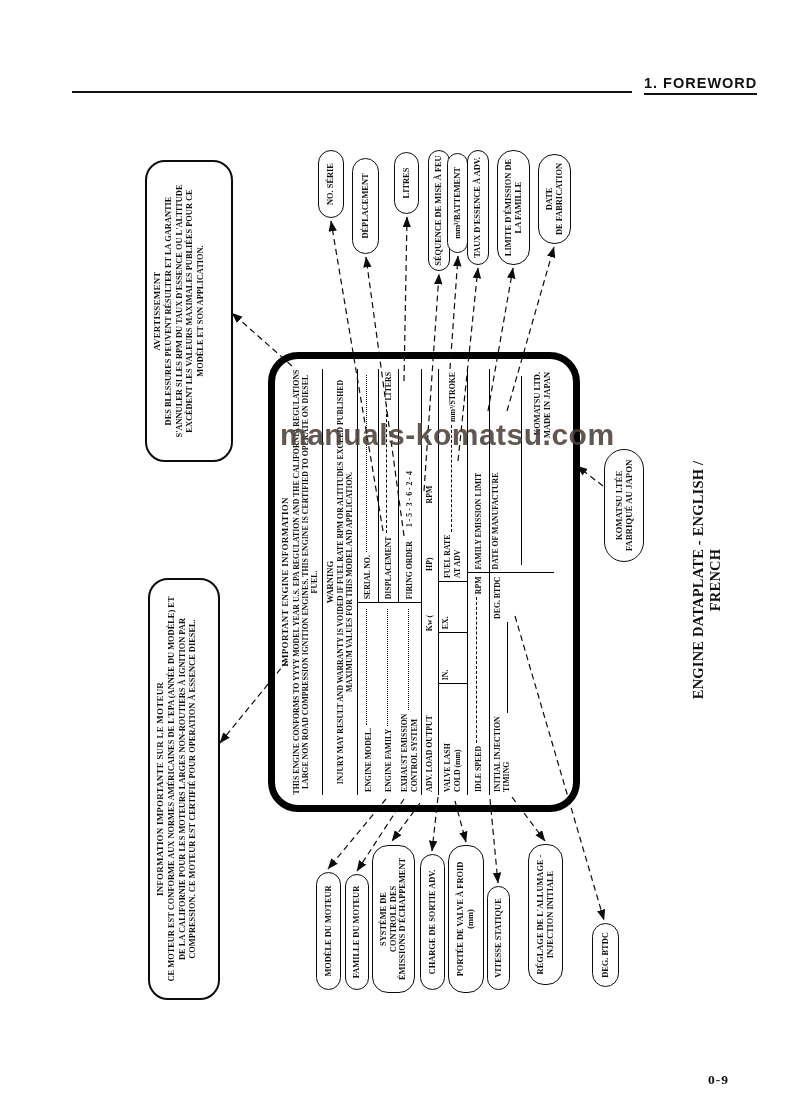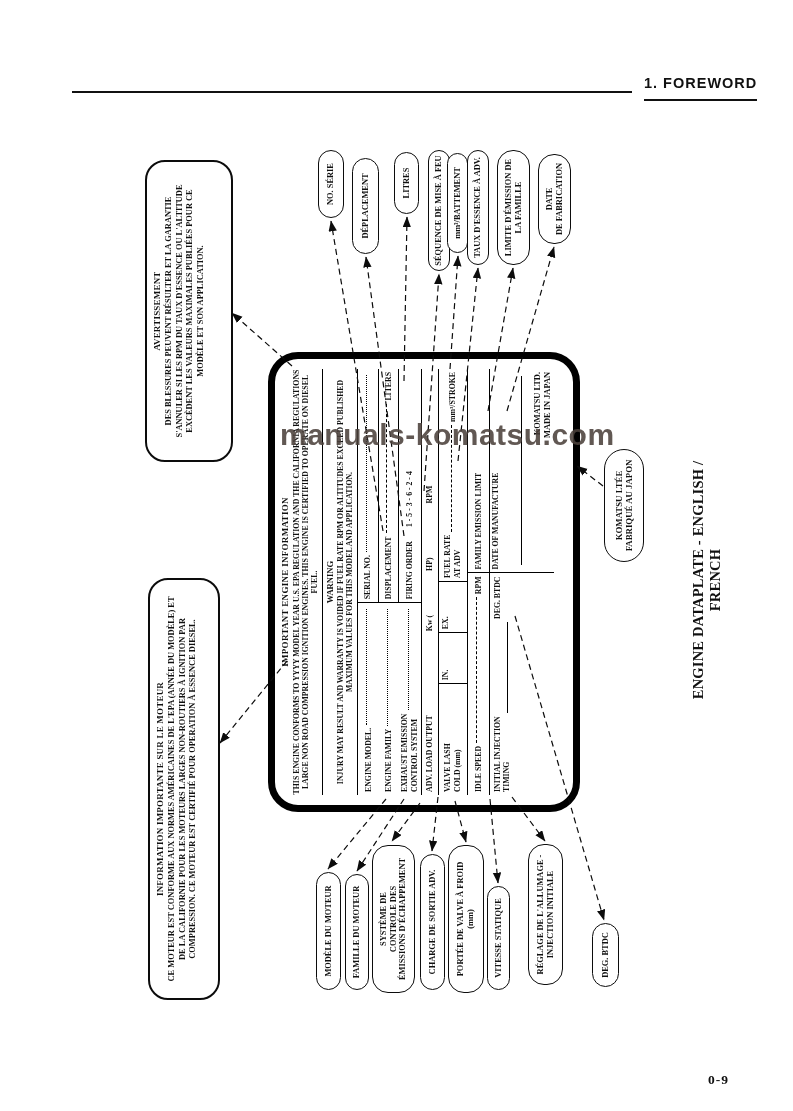--- a/index.html
+++ b/index.html
@@ -2,21 +2,21 @@
 <html><head>
 <meta charset="utf-8">
 <style>
   html,body{margin:0;padding:0;background:#e8e8e8;}
   .page{position:relative;width:793px;height:1111px;background:#ffffff;overflow:hidden;
         font-family:"Liberation Serif",serif;color:#111;}
   
   .hdr-rule{position:absolute;left:72px;top:91px;width:560px;height:2px;background:#111;}
   .hdr-title{position:absolute;left:644px;top:75px;font-family:"Liberation Sans",sans-serif;
              font-weight:700;font-size:14.5px;letter-spacing:1px;border-bottom:2.5px solid #111;
-             padding-bottom:8px;}
+             padding-bottom:2px;}
   .pageno{position:absolute;left:708px;top:1072px;font-size:13.5px;font-weight:700;letter-spacing:1px;}
   .watermark{position:absolute;left:280px;top:418px;font-family:"Liberation Sans",sans-serif;
              font-size:30px;font-weight:600;color:#4c413c;opacity:.88;letter-spacing:.5px;z-index:30;}
   
   .stage{position:absolute;left:0;top:0;width:1111px;height:793px;
          transform:translateY(1111px) rotate(-90deg);transform-origin:0 0;}
   .leaders{position:absolute;left:0;top:0;z-index:5;pointer-events:none;}
   
   .callout{position:absolute;border:2.2px solid #0c0c0c;border-radius:20px;background:#fff;
            box-sizing:border-box;padding:5px 12px;text-align:center;z-index:6;}

